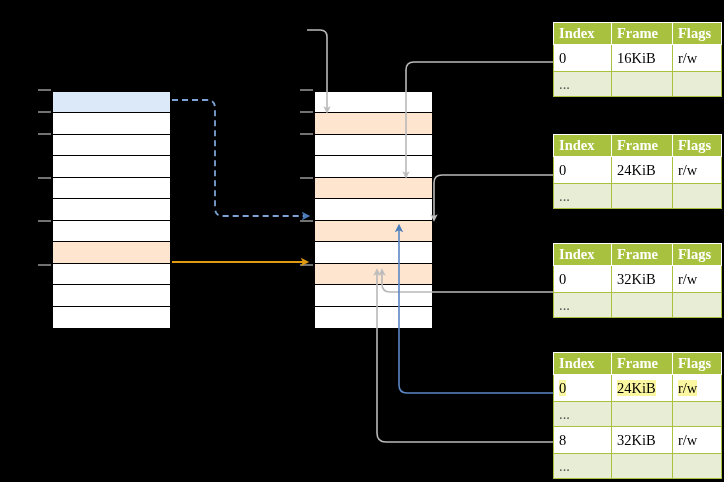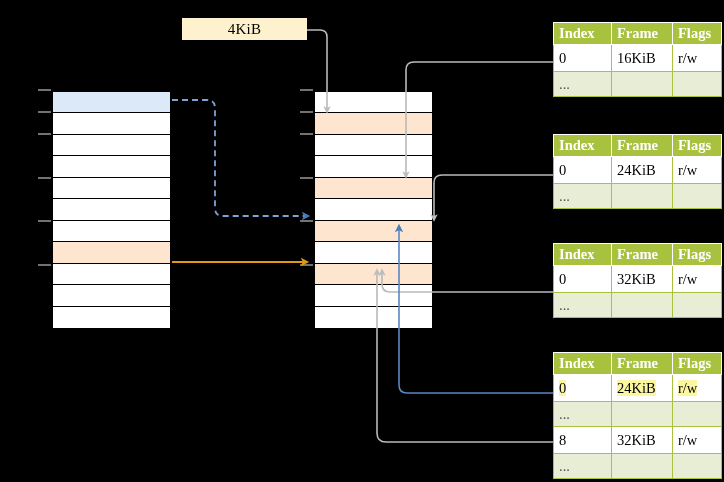--- a/index.html
+++ b/index.html
@@ -69,23 +69,20 @@
     color:#555;
     height:25px;
   }
   .hlwrap{background:#fbf6a0;display:inline;}
 </style>
 </head>
 <body>
 
 <div id="canvas">
 
-  <div class="labelbox" style="left:182px;top:18px;width:125px;height:22px;">
-    <span>4KiB</span>
-  </div>
 
   <div class="memcol" id="left-col" style="left:51px;top:90px;width:121px;height:240px;">
       <div class="cell blue" style="height: 21.4545px;"></div>
       <div class="cell" style="height: 21.4545px;"></div>
       <div class="cell" style="height: 21.4545px;"></div>
       <div class="cell" style="height: 21.4545px;"></div>
       <div class="cell" style="height: 21.4545px;"></div>
       <div class="cell" style="height: 21.4545px;"></div>
       <div class="cell" style="height: 21.4545px;"></div>
       <div class="cell orange" style="height: 21.4545px;"></div>

